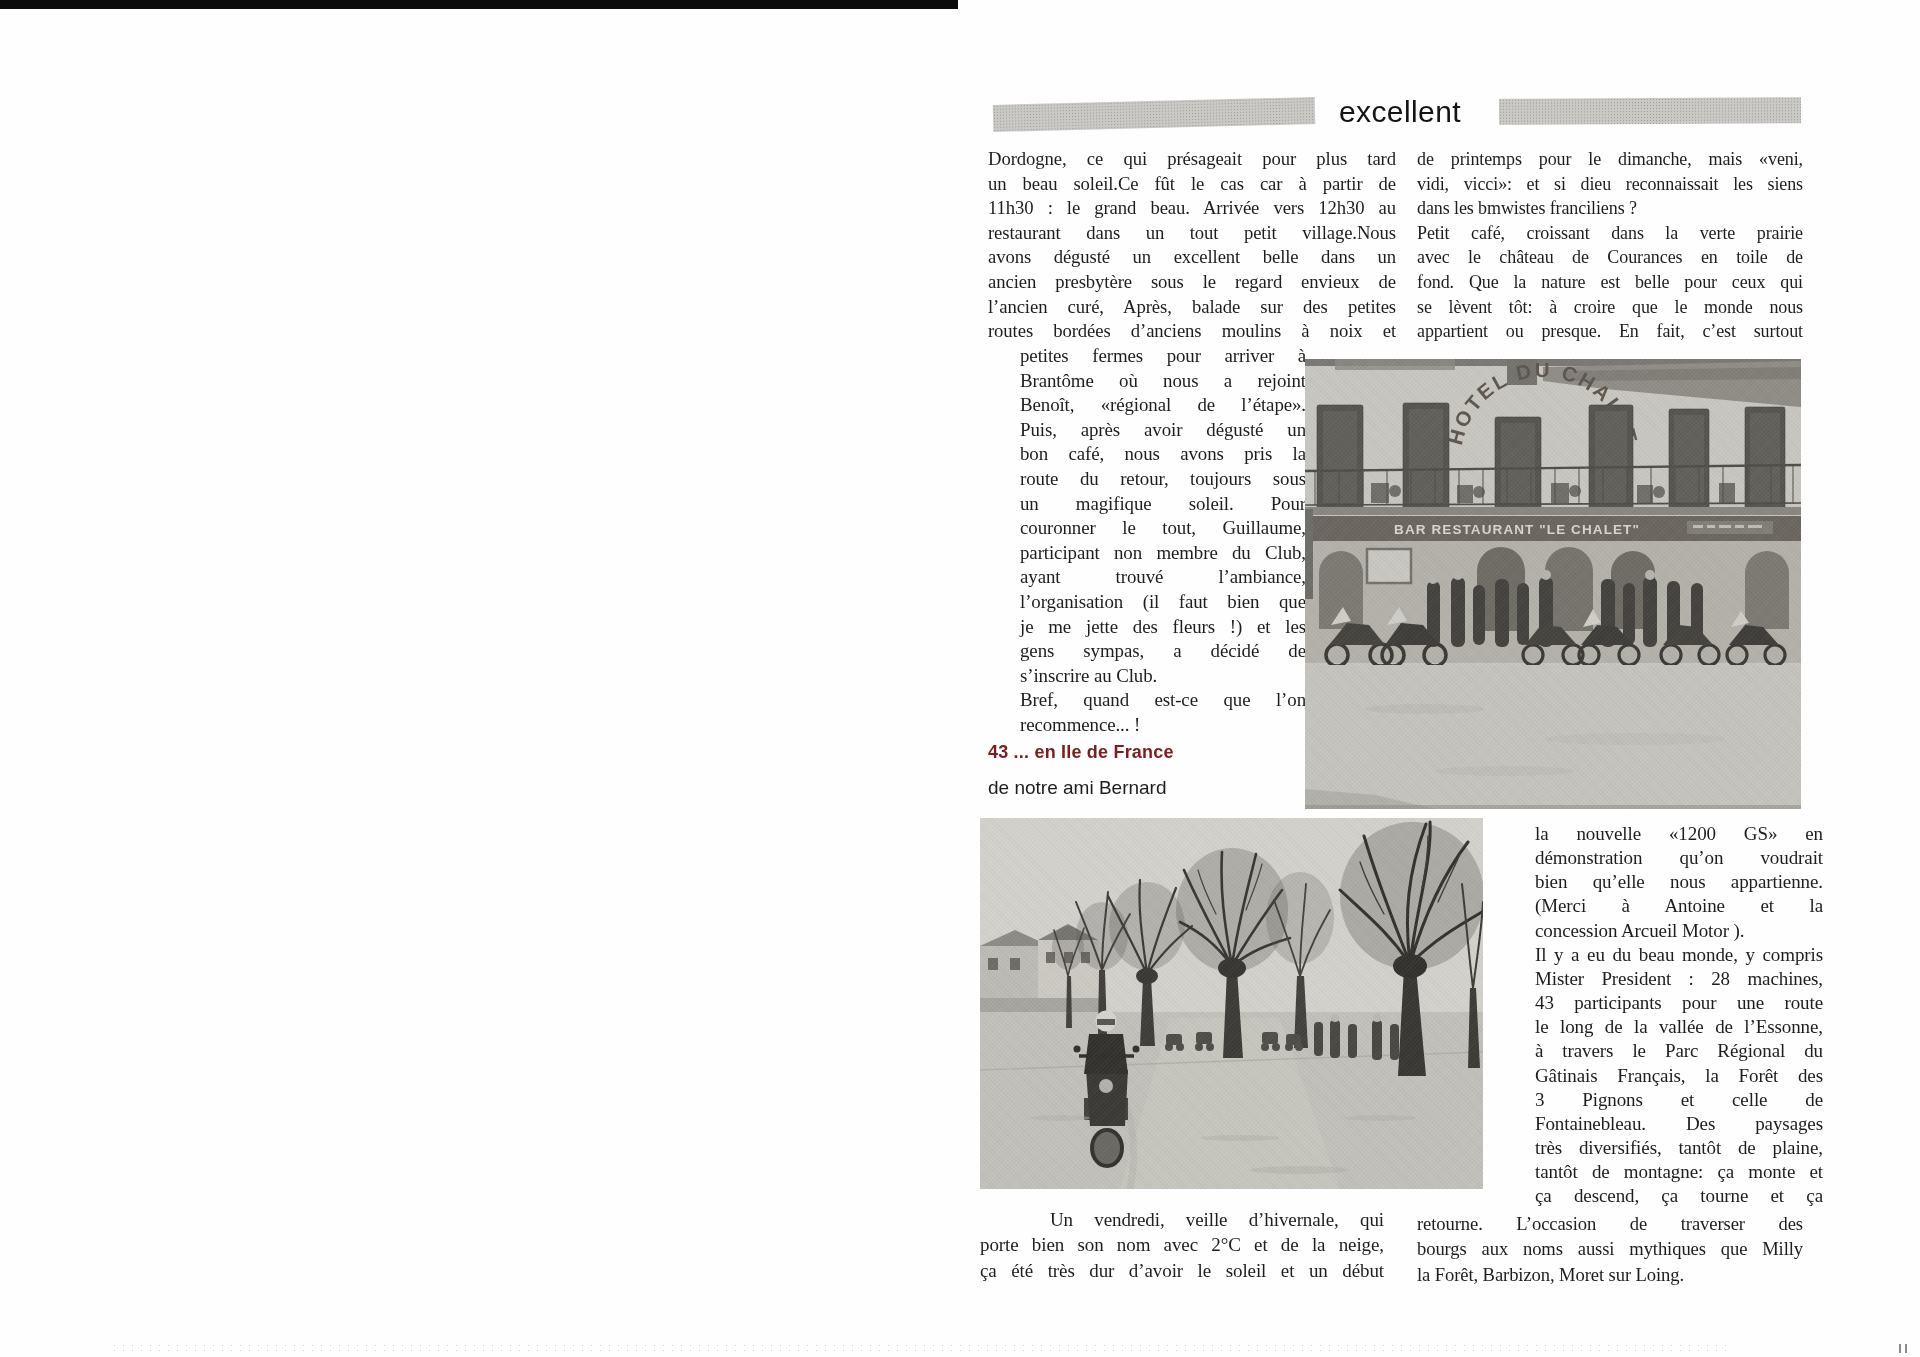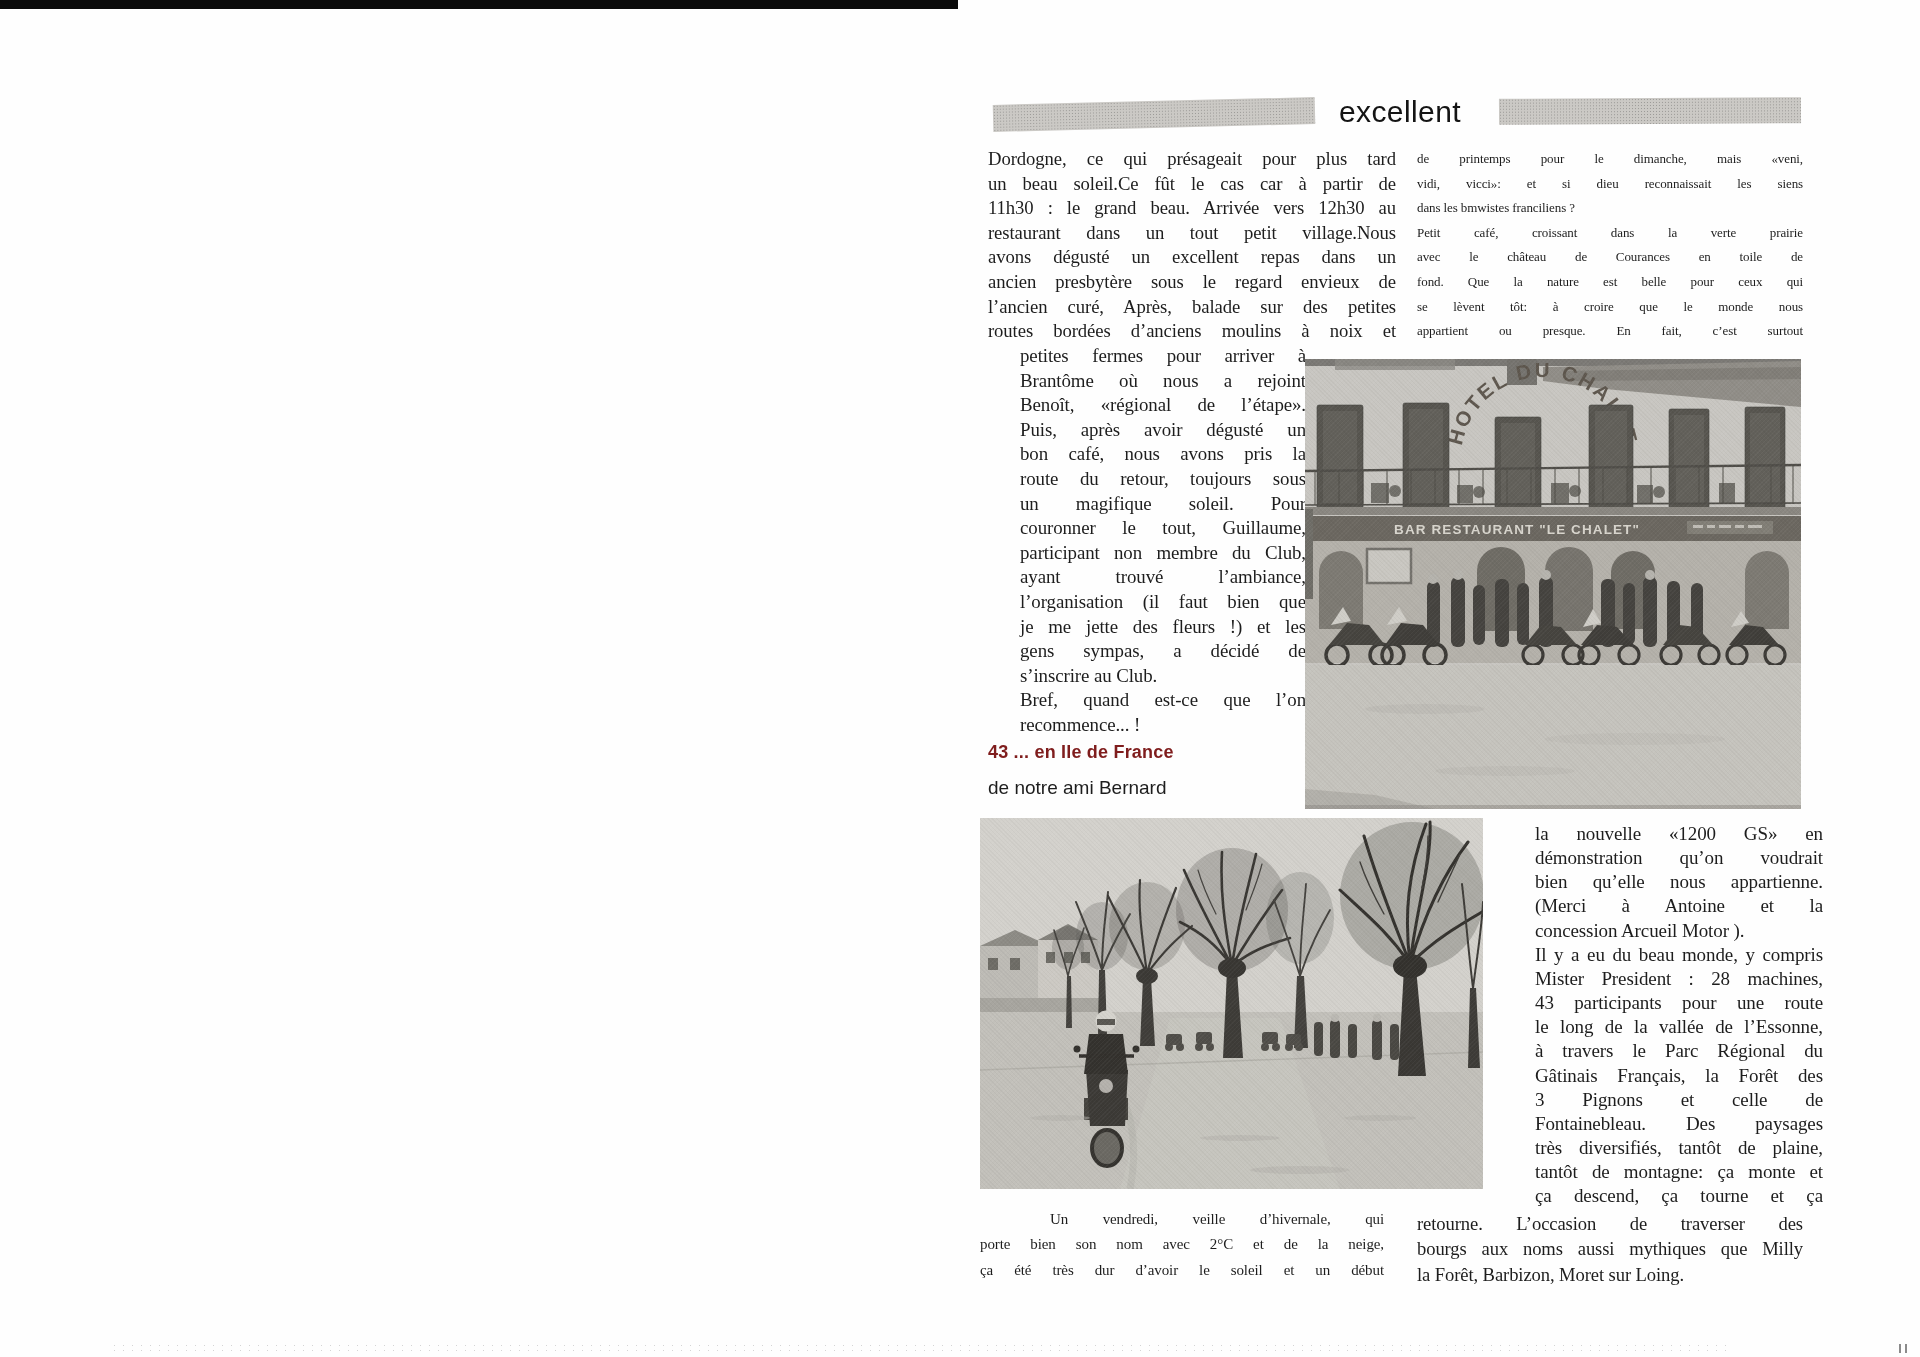--- a/index.html
+++ b/index.html
@@ -23,23 +23,23 @@
   .bar-left{left:993px;top:101px;width:322px;transform:rotate(-1.4deg);}
   .bar-right{left:1499px;top:98px;width:302px;height:26px;transform:rotate(-0.3deg);}
   .page-title{left:1318px;top:95px;width:164px;font-size:30px;line-height:34px;
     text-align:center;color:#141414;letter-spacing:.4px;}
 
   
   .para{position:absolute;font-family:Liberation Serif, serif;}
   .para > div{text-align:justify;text-align-last:justify;white-space:nowrap;letter-spacing:-0.1px;}
   .p-c1 {left:988px; top:147px; width:408px;font-size:18.7px;line-height:24.6px;}
   .p-c1n{left:1020px; top:344px; width:286px;font-size:18.9px;line-height:24.6px;}
-  .p-c2 {left:1417px;top:147px; width:386px;font-size:13px;line-height:24.6px;letter-spacing:-0.15px;}
+  .p-c2 {left:1417px;top:147px; width:386px;font-size:18px;line-height:24.6px;letter-spacing:-0.15px;}
   .p-c2n{left:1535px;top:822px; width:288px;font-size:19px;line-height:24.15px;}
-  .p-bl {left:980px; top:1207px;width:404px;font-size:15px;  line-height:25.4px;}
+  .p-bl {left:980px; top:1207px;width:404px;font-size:19px;  line-height:25.4px;}
   .p-br {left:1417px;top:1211px;width:386px;font-size:18.6px;line-height:25.4px;}
   
   .p-c1n div:nth-child(14), .p-c1n div:nth-child(16),
   .p-c2 div:nth-child(3),
   .p-c2n div:nth-child(5),
   .p-br div:nth-child(3){text-align-last:left;}
   .p-bl div:first-child{text-indent:70px;}
 
   .h43{left:988px;top:742px;font-size:18px;font-weight:bold;letter-spacing:.2px;color:#7f1d1d;}
   .byline{left:988px;top:777px;font-size:19px;}
@@ -68,21 +68,21 @@
 
   <div class="abs hbar bar-left"></div>
   <div class="abs page-title">excellent</div>
   <div class="abs hbar bar-right"></div>
 
   <div class="para p-c1">
       <div>Dordogne, ce qui présageait pour plus tard</div>
       <div>un beau soleil.Ce fût le cas car à partir de</div>
       <div>11h30 : le grand beau. Arrivée vers 12h30 au</div>
       <div>restaurant dans un tout petit village.Nous</div>
-      <div>avons dégusté un excellent repas dans un</div>
+      <div>avons dégusté un excellent belle dans un</div>
       <div>ancien presbytère sous le regard envieux de</div>
       <div>l’ancien curé, Après, balade sur des petites</div>
       <div>routes bordées d’anciens moulins à noix et</div>
     </div>
   <div class="para p-c1n">
       <div>petites fermes pour arriver à</div>
       <div>Brantôme où nous a rejoint</div>
       <div>Benoît, «régional de l’étape».</div>
       <div>Puis, après avoir dégusté un</div>
       <div>bon café, nous avons pris la</div>

